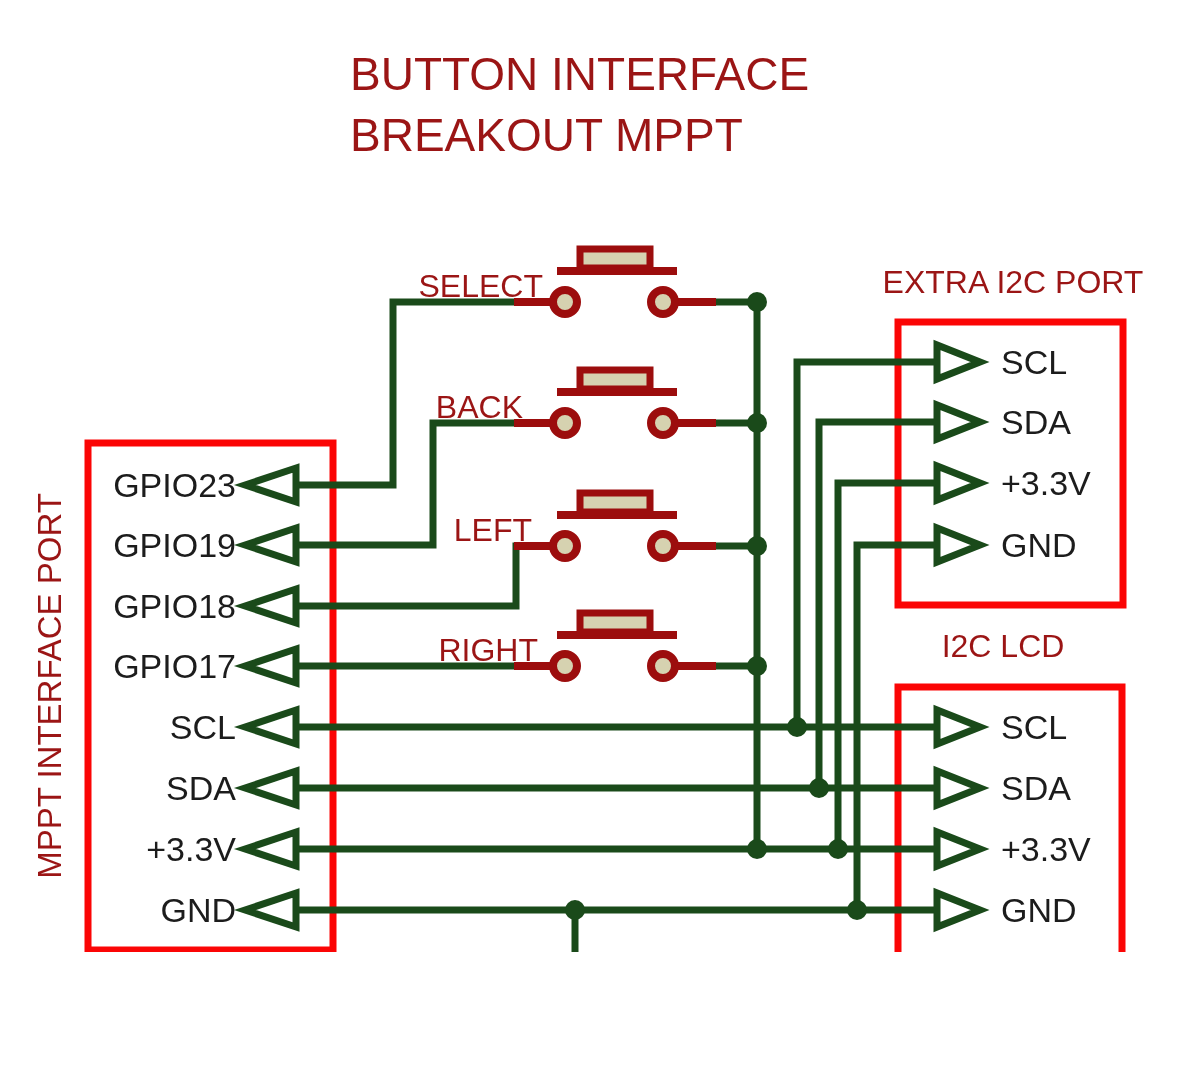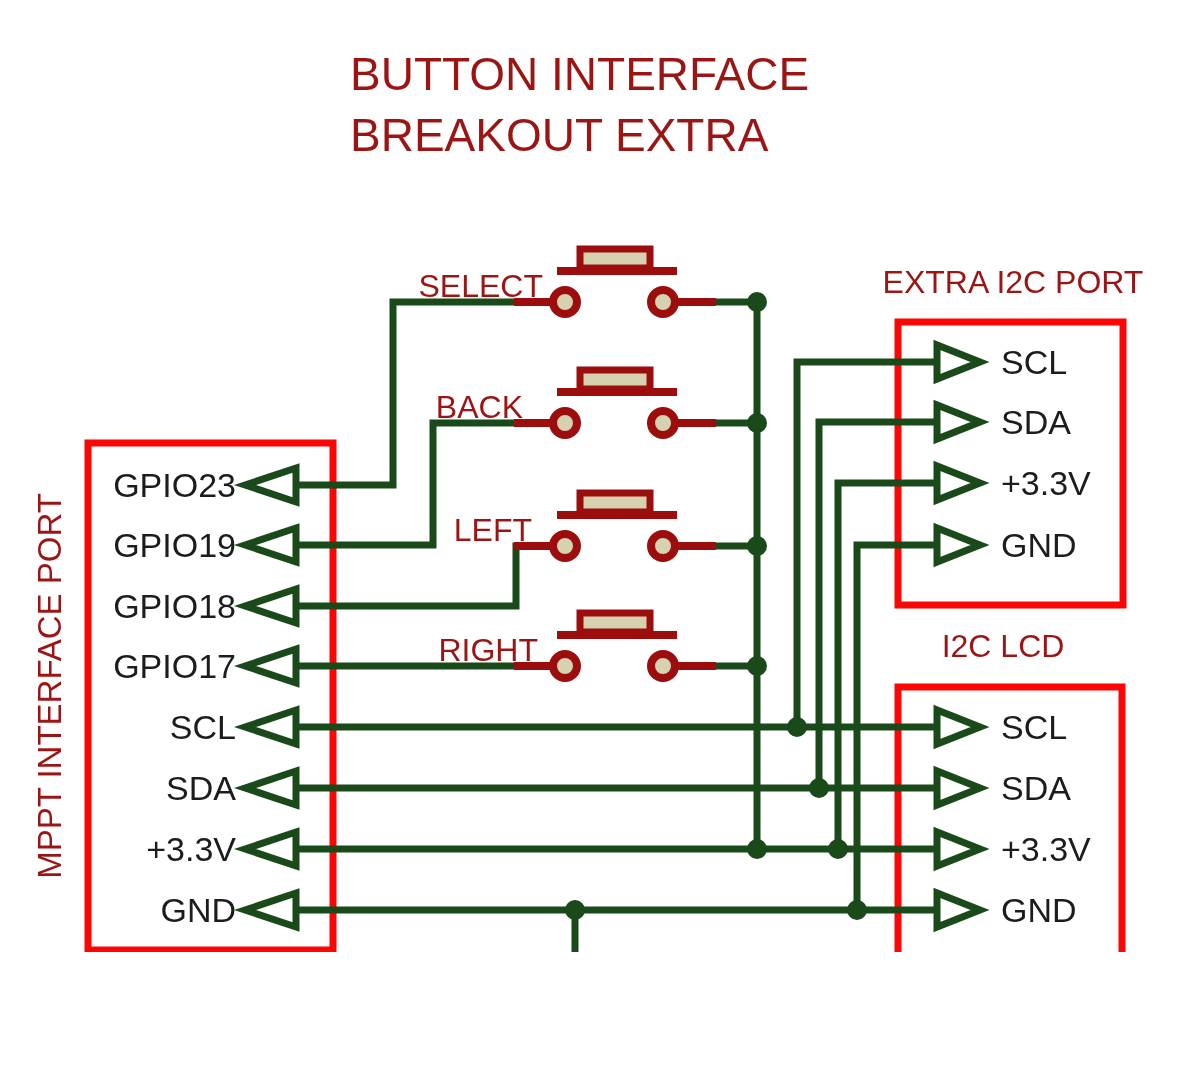--- a/index.html
+++ b/index.html
@@ -8,21 +8,21 @@
   .title-block { position:absolute; left:350px; top:44px; font-size:46px; line-height:61px; white-space:nowrap; }
   svg.schematic { position:absolute; left:0; top:0; }
   svg text { font-family:"Liberation Sans", sans-serif; }
 </style>
 </head>
 <body>
 
 <div class="canvas" style="background: rgb(255, 255, 255);">
   <div class="title-block" style="color: rgb(155, 21, 21);">
     <div>BUTTON INTERFACE</div>
-    <div>BREAKOUT EXTRA</div>
+    <div>BREAKOUT MPPT</div>
   </div>
   <svg class="schematic" id="schematic" width="1180" height="1080" viewBox="0 0 1180 1080">
       <rect x="88" y="443" width="245" height="507" fill="none" stroke="#FB0505" stroke-width="7"></rect>
       <rect x="898" y="322" width="225" height="283" fill="none" stroke="#FB0505" stroke-width="7"></rect>
       <rect x="898" y="687" width="224" height="281" fill="none" stroke="#FB0505" stroke-width="7"></rect>
       <polyline points="296,485 393,485 393,302 519,302" fill="none" stroke="#1A4A1A" stroke-width="7"></polyline>
       <polyline points="296,545 433,545 433,423 519,423" fill="none" stroke="#1A4A1A" stroke-width="7"></polyline>
       <polyline points="296,606 516,606 516,546 519,546" fill="none" stroke="#1A4A1A" stroke-width="7"></polyline>
       <polyline points="296,666 519,666" fill="none" stroke="#1A4A1A" stroke-width="7"></polyline>
       <polyline points="296,727 937,727" fill="none" stroke="#1A4A1A" stroke-width="7"></polyline>

